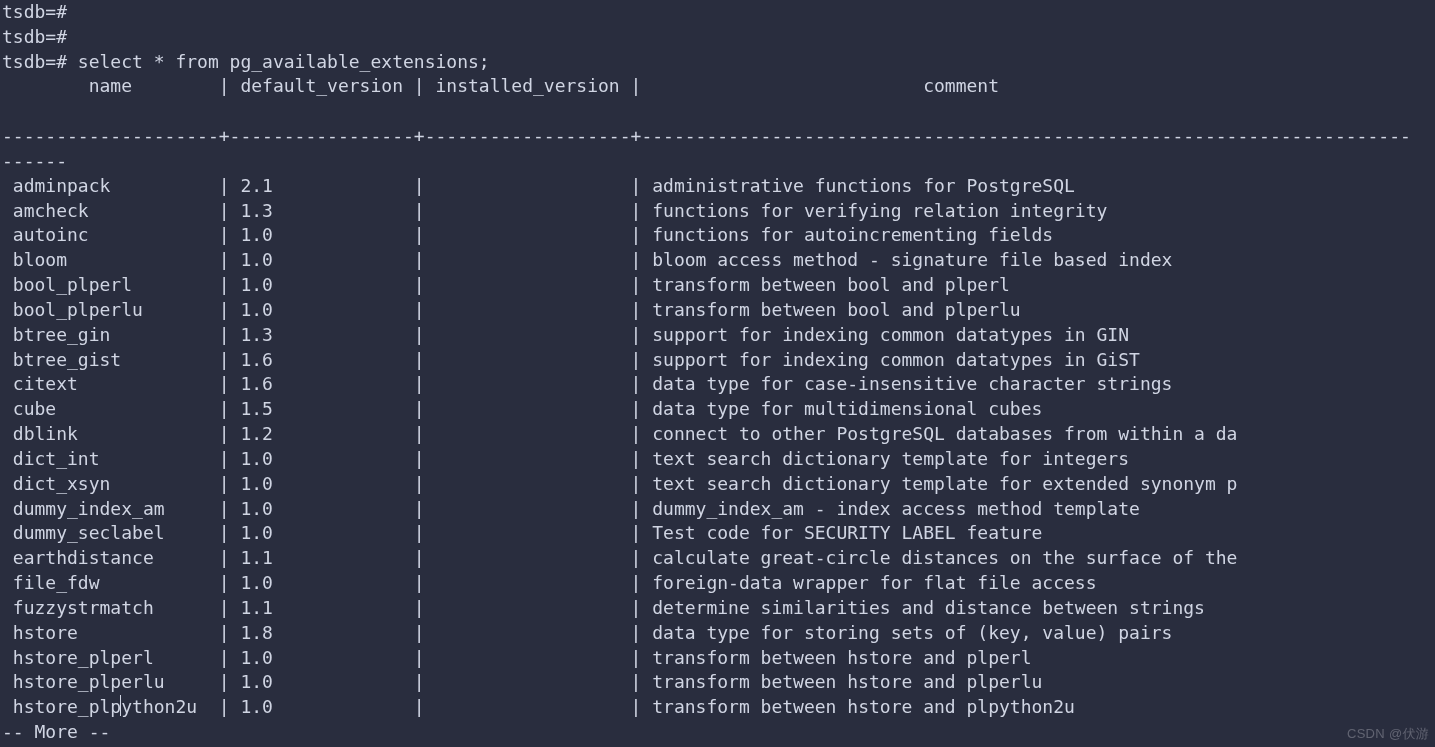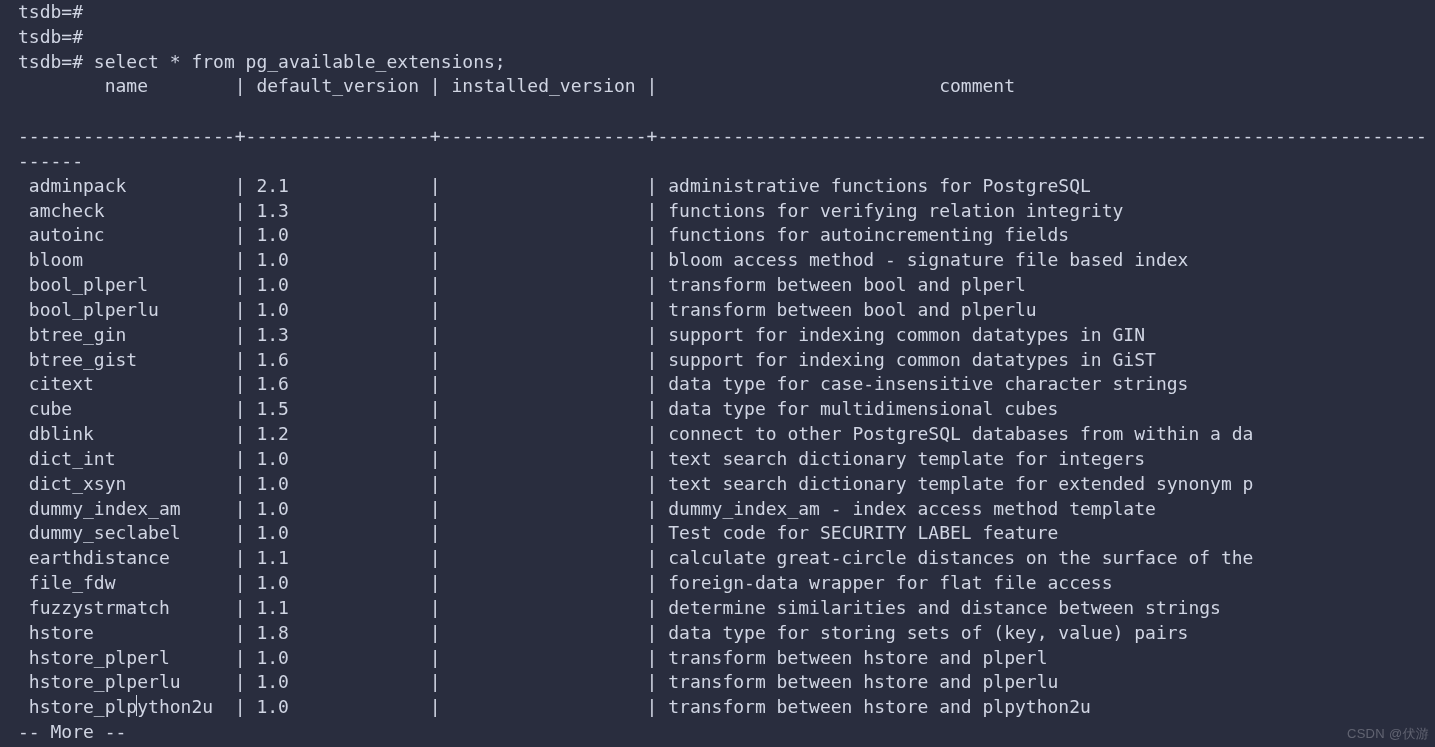--- a/index.html
+++ b/index.html
@@ -9,21 +9,21 @@
     color: #d0d5e3;
     font-family: "DejaVu Sans Mono", "Menlo", "Consolas", monospace;
     font-size: 18px;
     line-height: 1.38;
     width: 1435px;
     height: 747px;
     overflow: hidden;
   }
   pre {
     margin: 0;
-    padding: 0 18px;
+    padding: 0 2px;
     white-space: pre;
     font-family: inherit;
   }
   .watermark {
     position: fixed;
     right: 6px;
     bottom: 4px;
     font-size: 13px;
     color: rgba(200,200,210,0.35);
     font-family: sans-serif;

